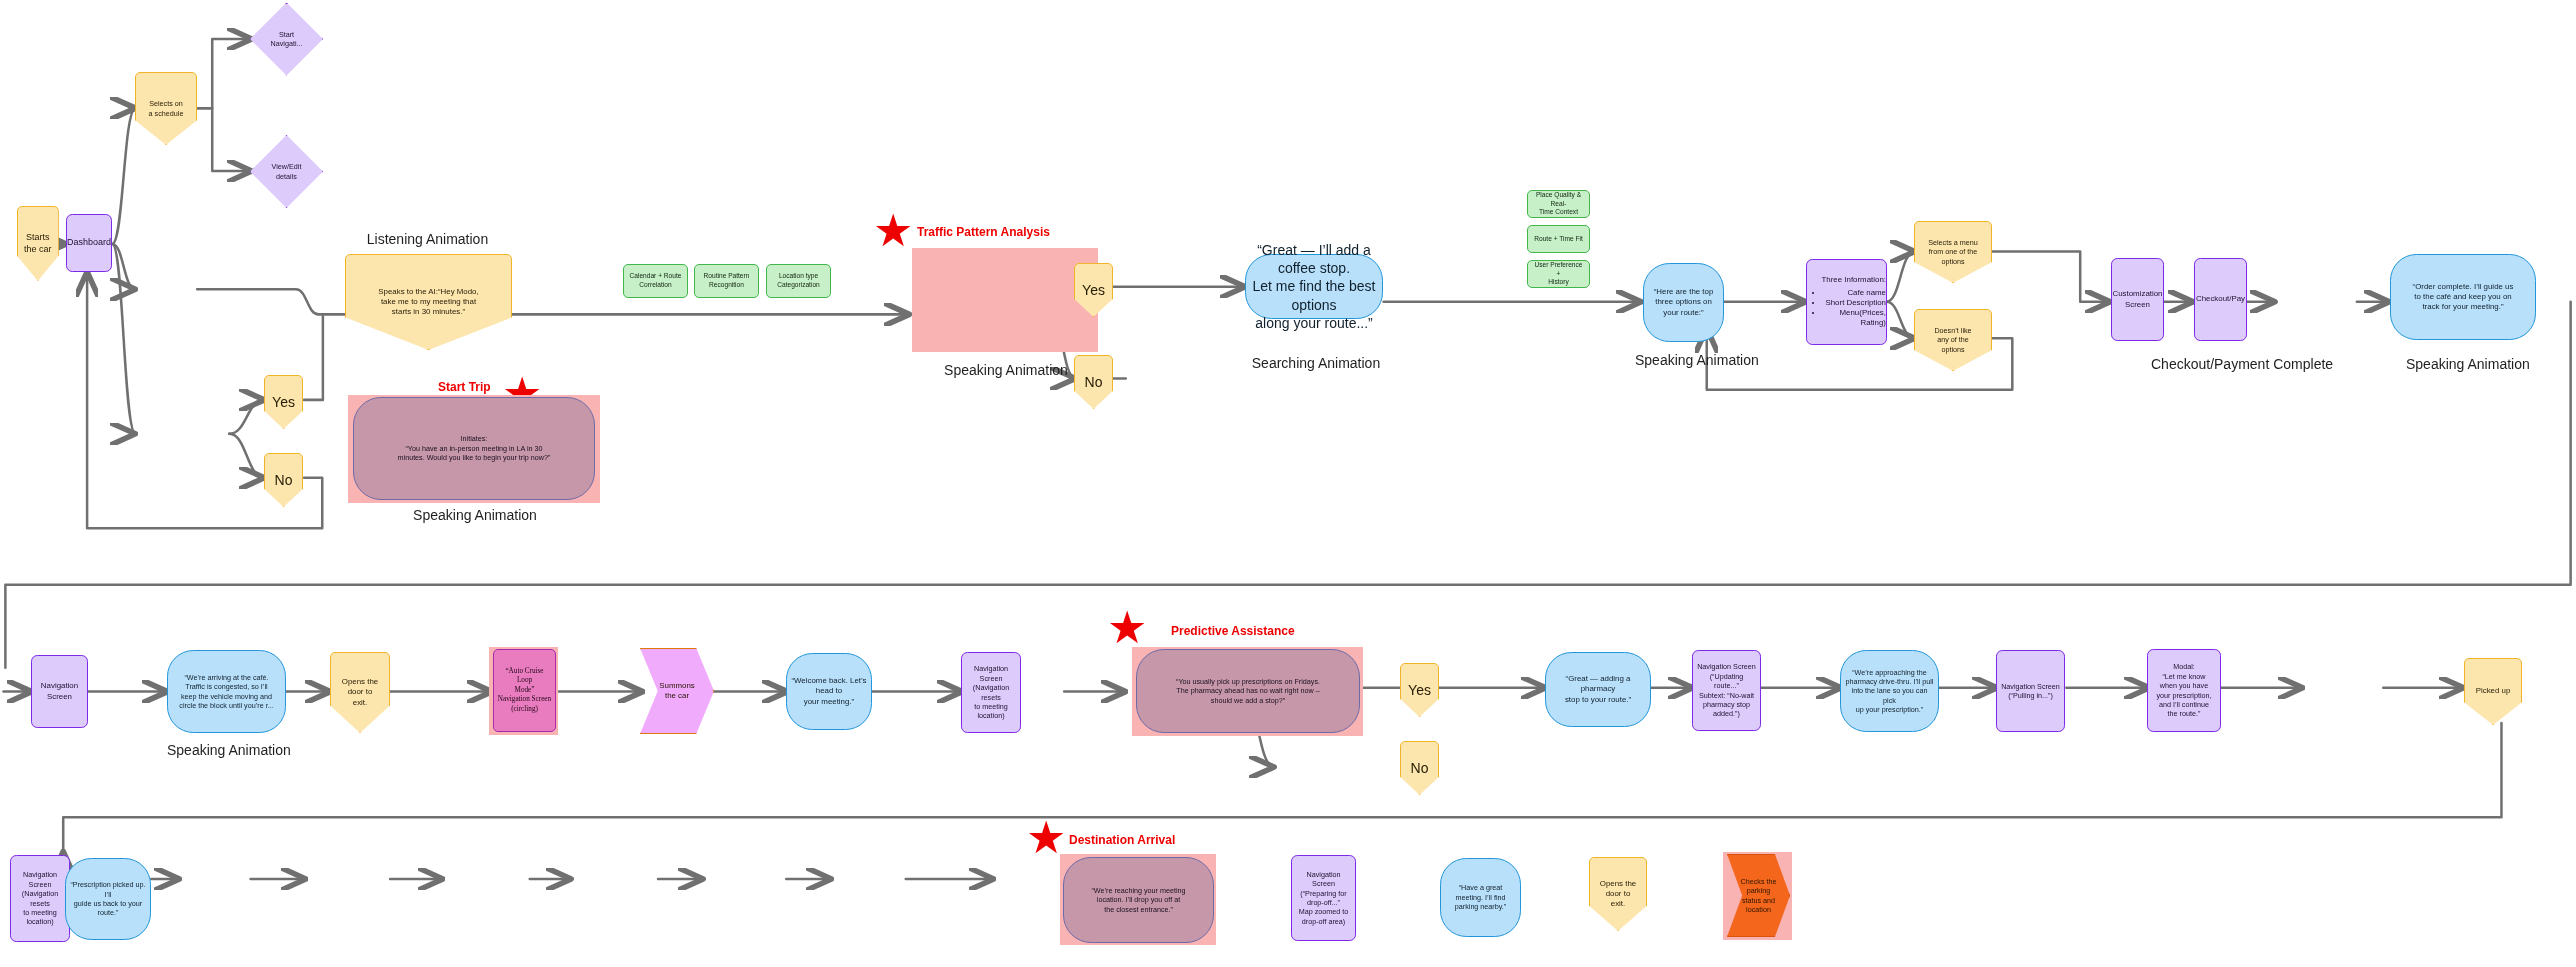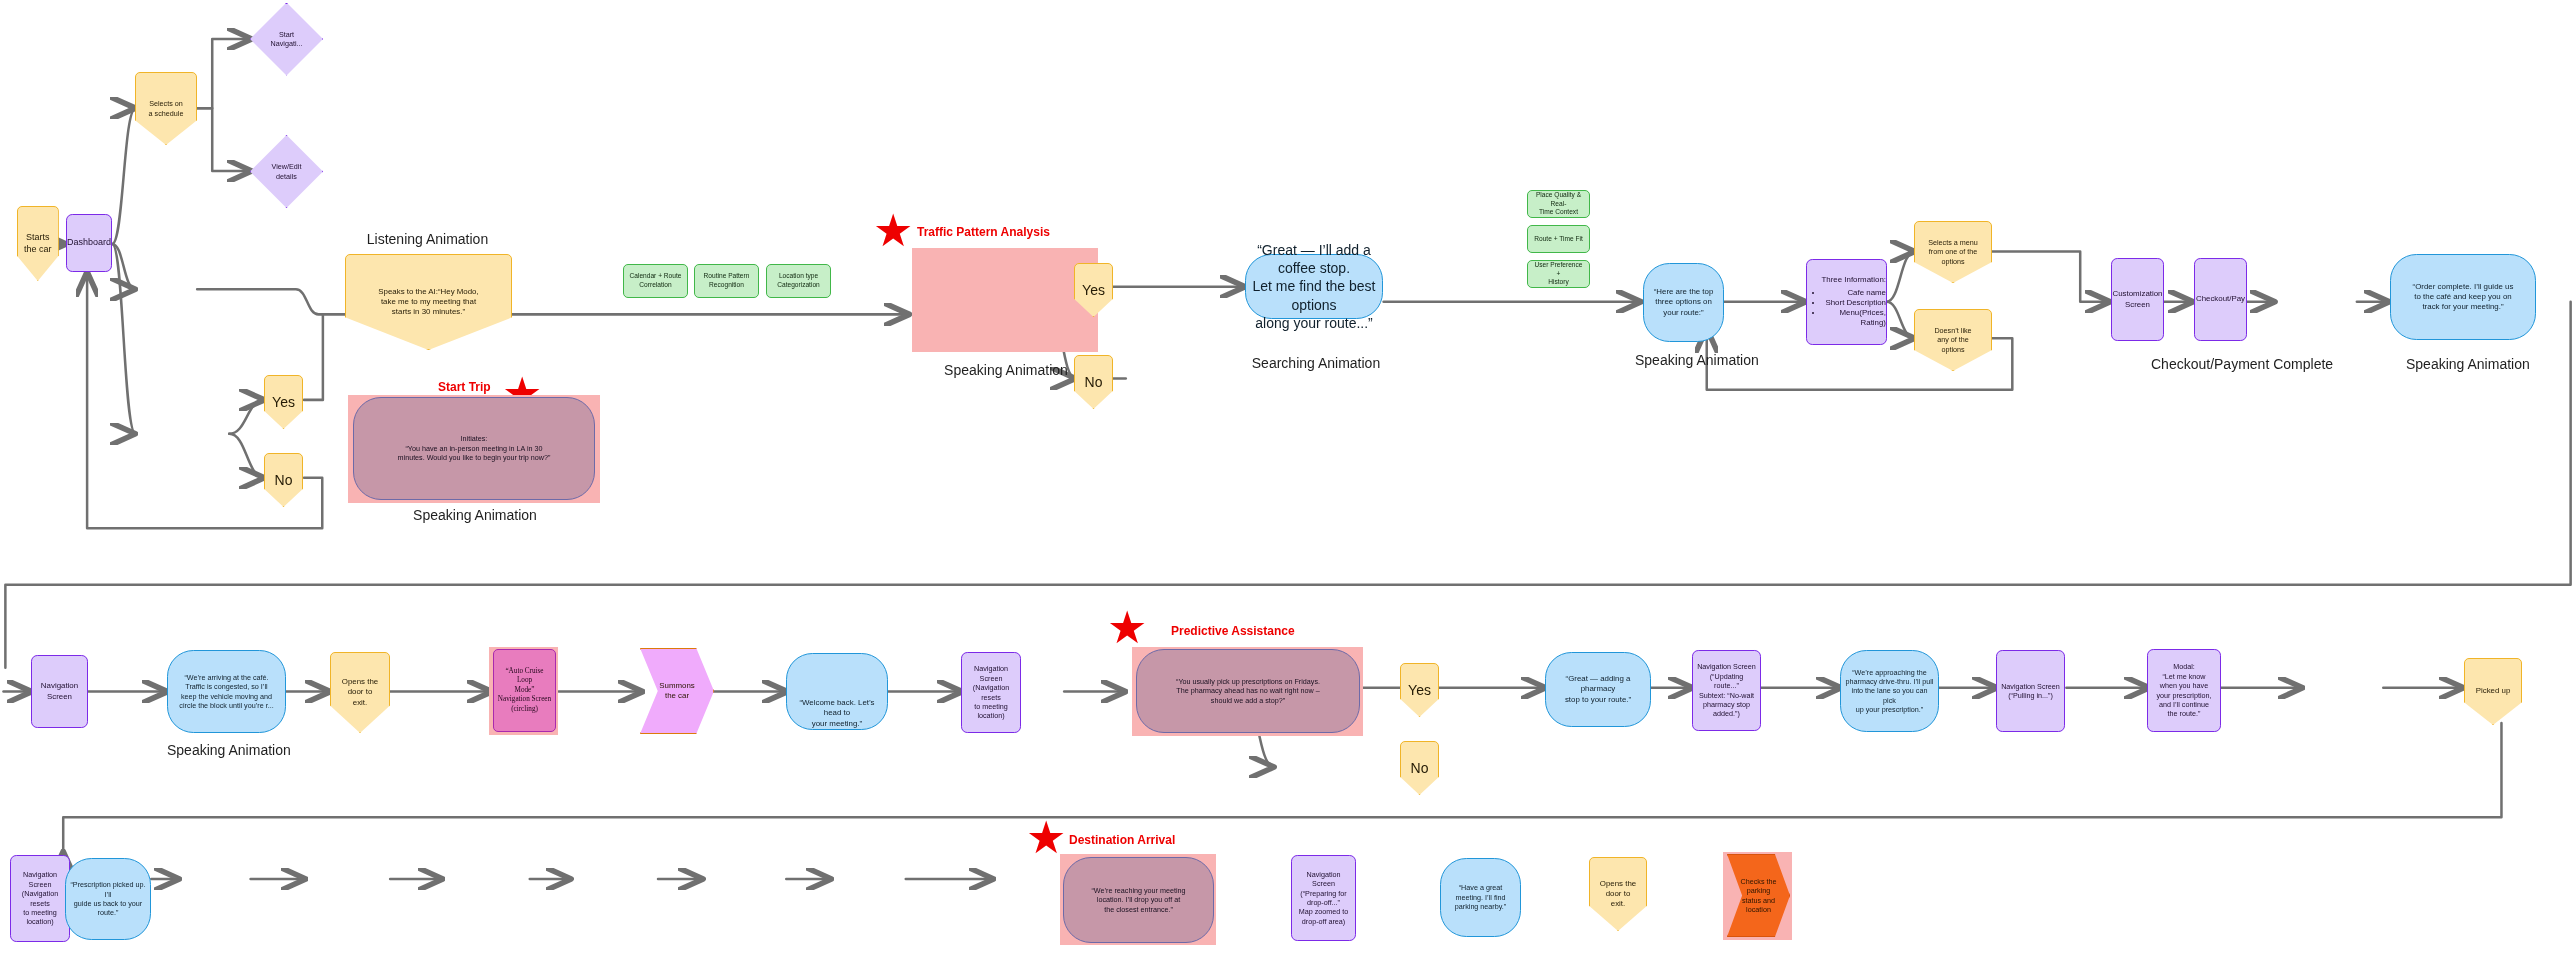--- a/index.html
+++ b/index.html
@@ -306,21 +306,21 @@
 Mode”
 Navigation Screen
 (circling)</span>
   </div>
 
   <div class="node n-chev fs12" style="left:640px;top:648px;width:74px;height:86px;">
     <span class="txt">Summons
 the car</span>
   </div>
 
-  <div class="node n-speech fs12" style="left:786px;top:653px;width:102px;height:77px;align-items:flex-end;">
+  <div class="node n-speech fs12" style="left:786px;top:653px;width:86px;height:77px;">
     <span class="txt">“Welcome back. Let’s head to
 your meeting.”</span>
   </div>
 
   <div class="node n-screen fs11" style="left:961px;top:652px;width:60px;height:81px;">
     <span class="txt">Navigation Screen
 (Navigation resets
 to meeting
 location)</span>
   </div>

